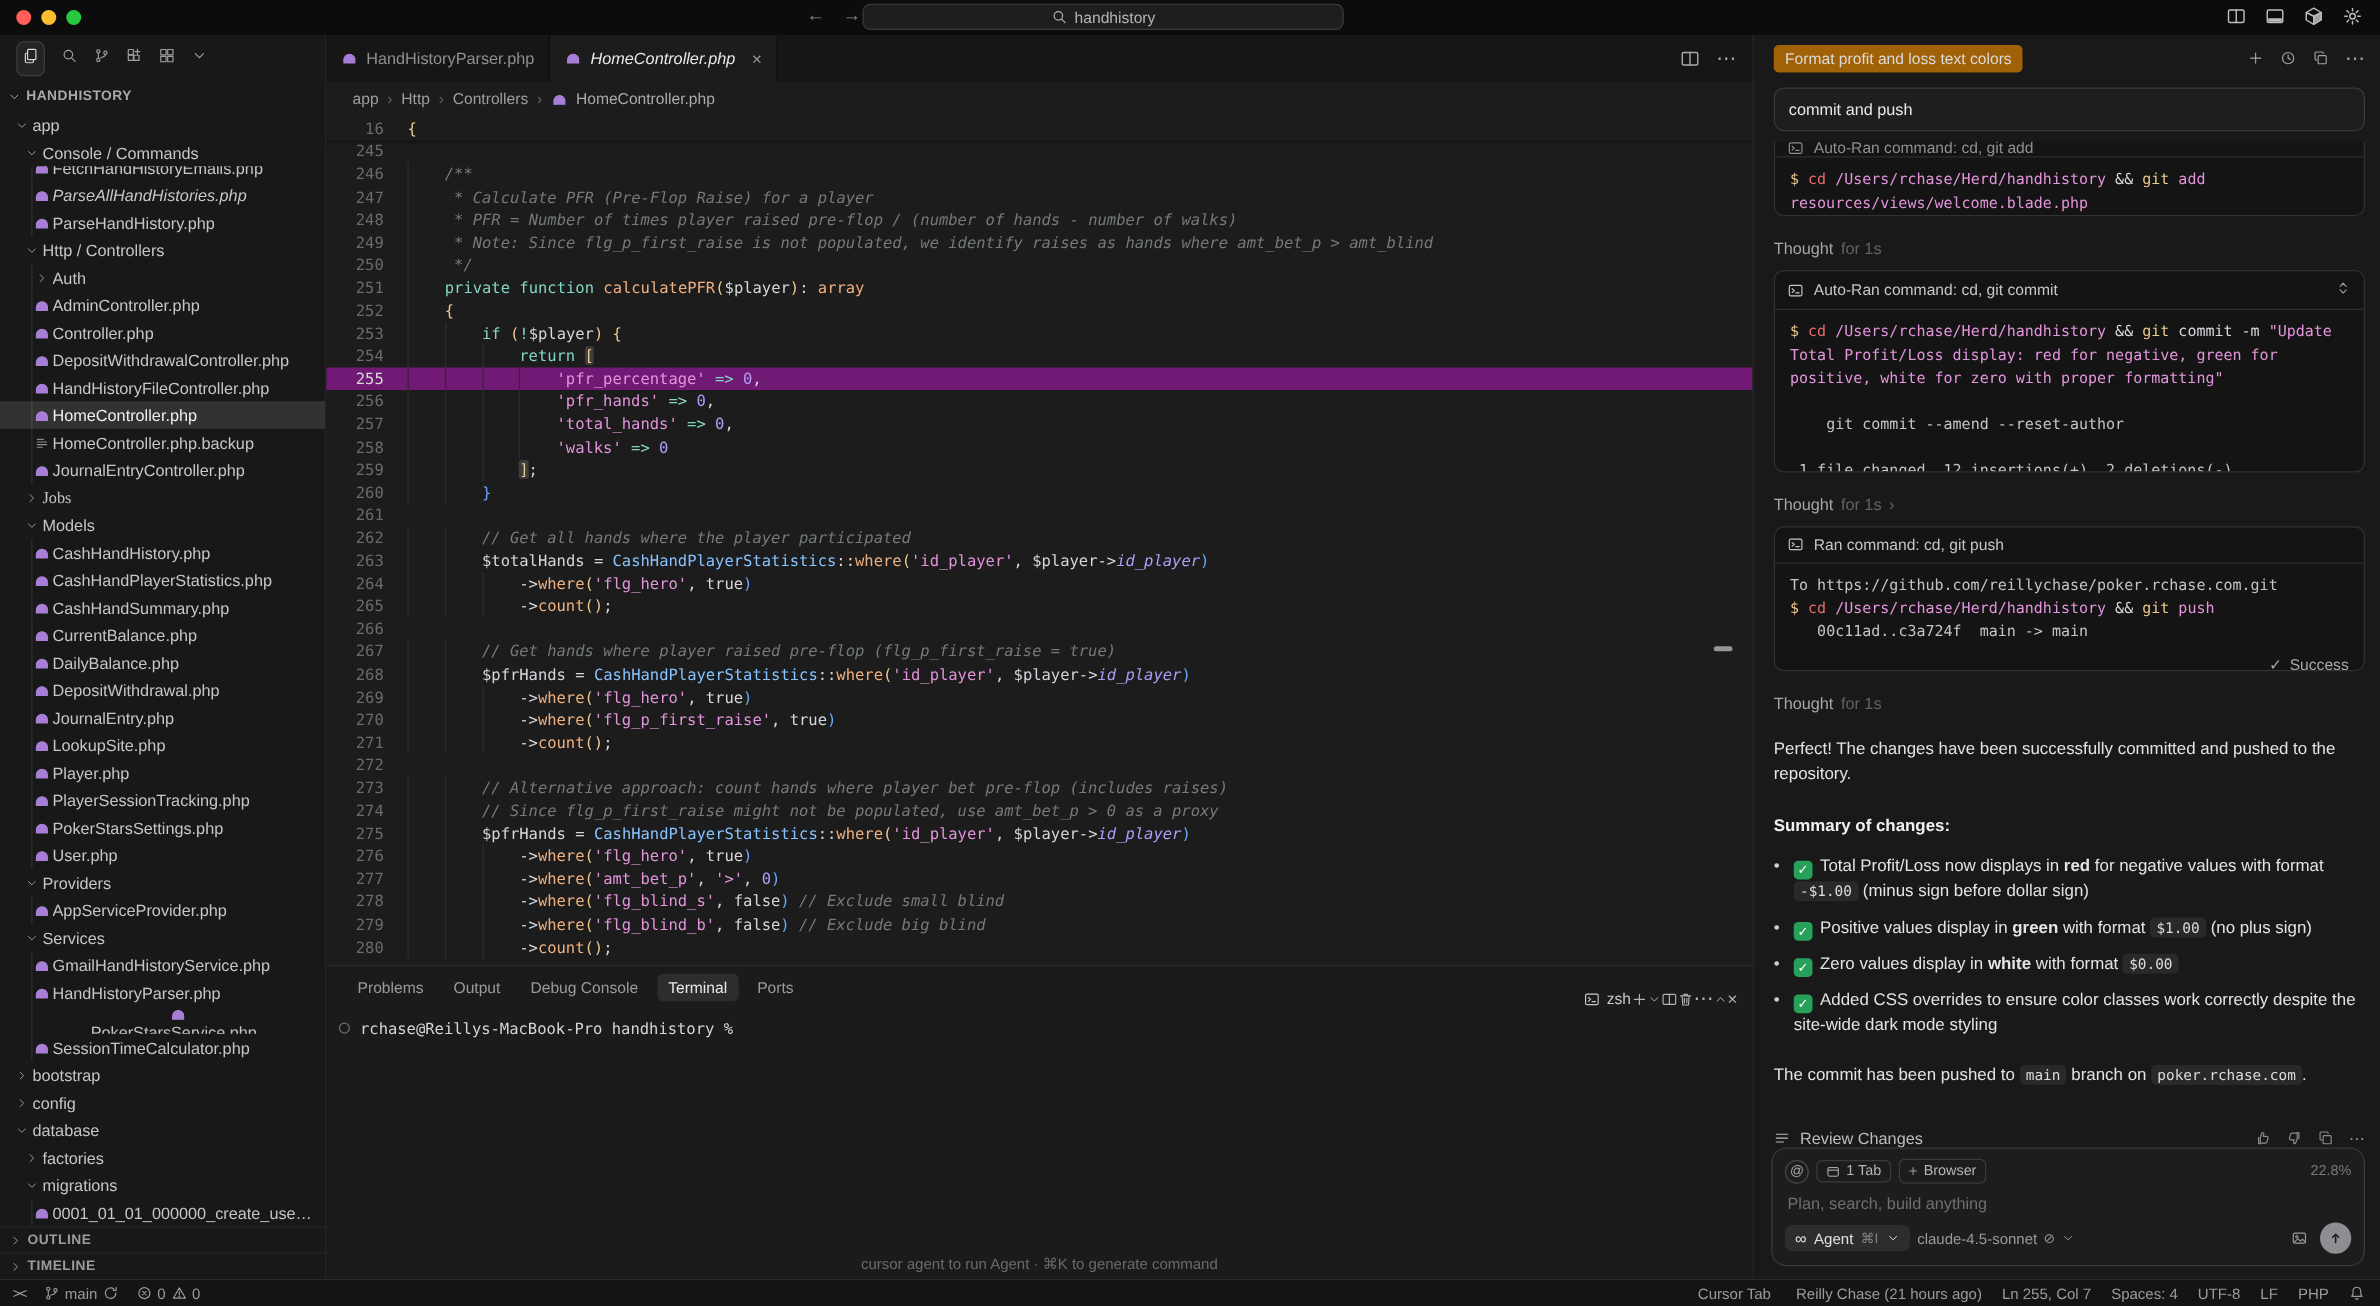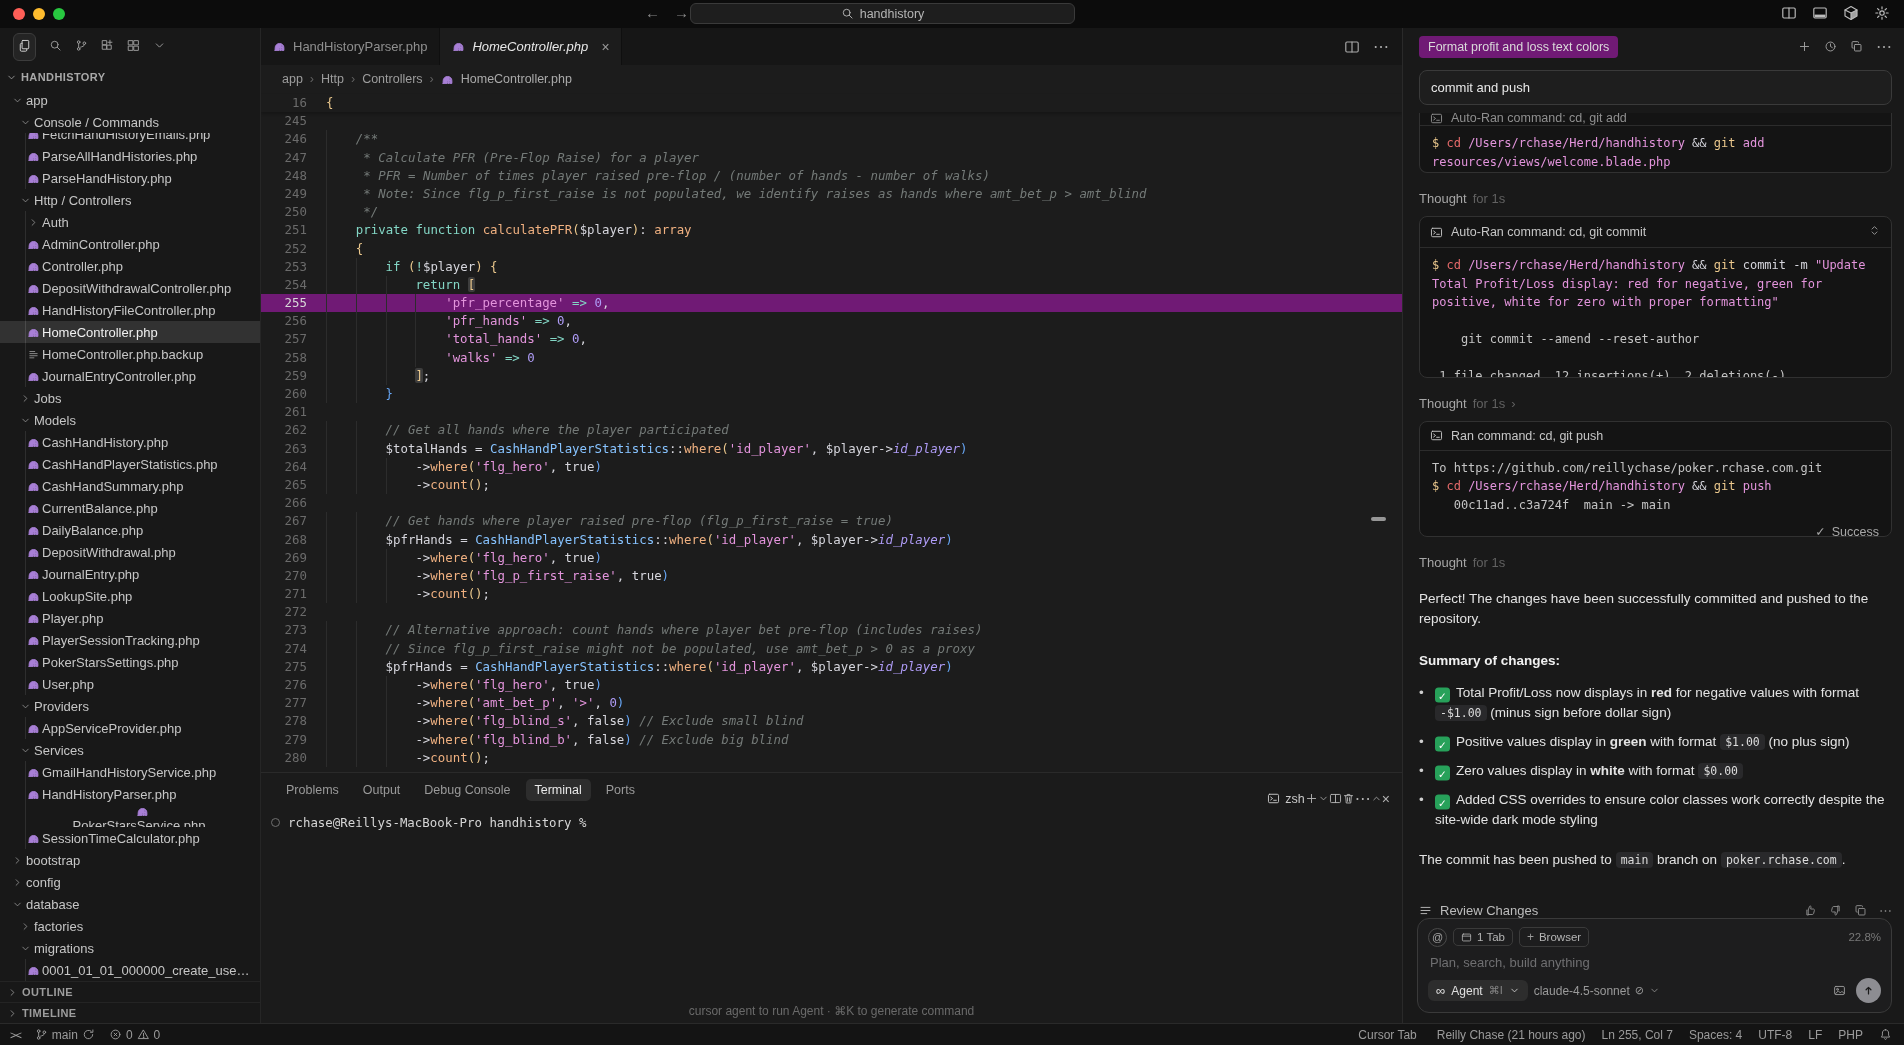--- a/index.html
+++ b/index.html
@@ -73,21 +73,21 @@
   #panelctl{position:absolute;right:12px;top:16px;display:flex;align-items:center;color:#b3b3b3}
   .zshgrp{display:flex;align-items:center;gap:5px;font-size:12.5px;color:#c9c9c9}
   #termbody{flex:1;position:relative;font-family:"DejaVu Sans Mono",monospace;font-size:12.4px;color:#d6d6d6}
   #promptrow{display:flex;align-items:center;gap:8px;padding:8px 0 0 10px}
   .promptdot{width:9px;height:9px;border:1px solid #6f6f6f;border-radius:50%;flex:none}
   #hint{position:absolute;bottom:5px;left:0;right:0;text-align:center;font-family:"Liberation Sans",sans-serif;font-size:12px;color:#6a6a6a}
 
   
   #chat{width:502px;flex:none;background:#191919;border-left:1px solid #2a2a2a;display:flex;flex-direction:column}
   #chatheader{height:37px;flex:none;display:flex;align-items:center;padding:0 12px 0 16px}
-  .titlechip{background:#701a75;border-radius:4px;padding:4px 9px;font-size:12.5px;color:#dadada;max-width:240px;white-space:nowrap;overflow:hidden;text-overflow:ellipsis}
+  .titlechip{background:#a16207;border-radius:4px;padding:4px 9px;font-size:12.5px;color:#dadada;max-width:240px;white-space:nowrap;overflow:hidden;text-overflow:ellipsis}
   .chicons{margin-left:auto;display:flex;gap:13px;color:#a2a2a2}
   #chatscroll{flex:1;min-height:0;overflow:hidden;padding:5px 12px 0 16px;display:flex;flex-direction:column}
   .usermsg{border:1px solid #3a3a3a;background:#1e1e1e;border-radius:8px;padding:9px 11px;font-size:13px;color:#e8e8e8;margin-bottom:8px}
   .cmdbox{border:1px solid #313131;background:#141414;border-radius:8px;margin-bottom:6px;overflow:hidden}
   .cmdbox.clip{border-top:none;border-radius:0 0 8px 8px}
   .cmd-head{display:flex;align-items:center;gap:8px;padding:7px 10px;font-size:12.5px;color:#c6c6c6;border-bottom:1px solid #2c2c2c}
   .cmdbox.clip .cmd-head{height:13px;padding:0 10px;overflow:hidden;align-items:flex-end;color:#8f8f8f}
   .cmd-head .hchev{margin-left:auto;color:#9a9a9a}
   .cmd-body{padding:8px 12px;font-family:"DejaVu Sans Mono",monospace;font-size:12px;line-height:18.5px;color:#c4c4c4;white-space:pre-wrap;overflow-wrap:break-word}
   .cmd-foot{display:flex;justify-content:flex-end;align-items:center;gap:6px;padding:2px 12px 9px;font-size:12.5px;color:#a8a8a8}
@@ -259,21 +259,21 @@
                 <span class="ico sm php-ico">
                   <svg viewBox="0 0 16 16" stroke="none">
                     <path d="M2.6 12.8v-2.7C2.6 6.5 5 4.3 8.1 4.3c3.1 0 5.3 2.2 5.3 5.1v3.4h-2.2v-2c0-.55-.85-.55-.85 0v2H8.6v-2c0-.55-.85-.55-.85 0v2H2.6z" fill="currentColor"></path>
                     <circle cx="11" cy="7.3" r=".75" fill="#1c1c1c"></circle>
                   </svg>
                 </span>
               </span>
               <span class="lbl">FetchHandHistoryEmails.php</span>
             </div>
           </div>
-          <div class="trow" style="padding-left: 24px;">
+          <div class="trow" style="padding-left: 24px; font-style: italic;">
             <span class="guide"></span>
             <span class="slot">
               <span class="ico sm php-ico">
                 <svg viewBox="0 0 16 16" stroke="none">
                   <path d="M2.6 12.8v-2.7C2.6 6.5 5 4.3 8.1 4.3c3.1 0 5.3 2.2 5.3 5.1v3.4h-2.2v-2c0-.55-.85-.55-.85 0v2H8.6v-2c0-.55-.85-.55-.85 0v2H2.6z" fill="currentColor"></path>
                   <circle cx="11" cy="7.3" r=".75" fill="#1c1c1c"></circle>
                 </svg>
               </span>
             </span>
             <span class="lbl">ParseAllHandHistories.php</span>
@@ -387,21 +387,21 @@
             <span class="slot">
               <span class="ico sm php-ico">
                 <svg viewBox="0 0 16 16" stroke="none">
                   <path d="M2.6 12.8v-2.7C2.6 6.5 5 4.3 8.1 4.3c3.1 0 5.3 2.2 5.3 5.1v3.4h-2.2v-2c0-.55-.85-.55-.85 0v2H8.6v-2c0-.55-.85-.55-.85 0v2H2.6z" fill="currentColor"></path>
                   <circle cx="11" cy="7.3" r=".75" fill="#1c1c1c"></circle>
                 </svg>
               </span>
             </span>
             <span class="lbl">JournalEntryController.php</span>
           </div>
-          <div class="trow" style="padding-left: 16px;">
+          <div class="trow" style="padding-left: 16px; font-family: Liberation Serif, serif;">
             <span class="slot">
               <span class="ico xs">
                 <svg viewBox="0 0 16 16">
                   <path d="m6 4 4 4-4 4"></path>
                 </svg>
               </span>
             </span>
             <span class="lbl">Jobs</span>
           </div>
           <div class="trow" style="padding-left: 16px;">

